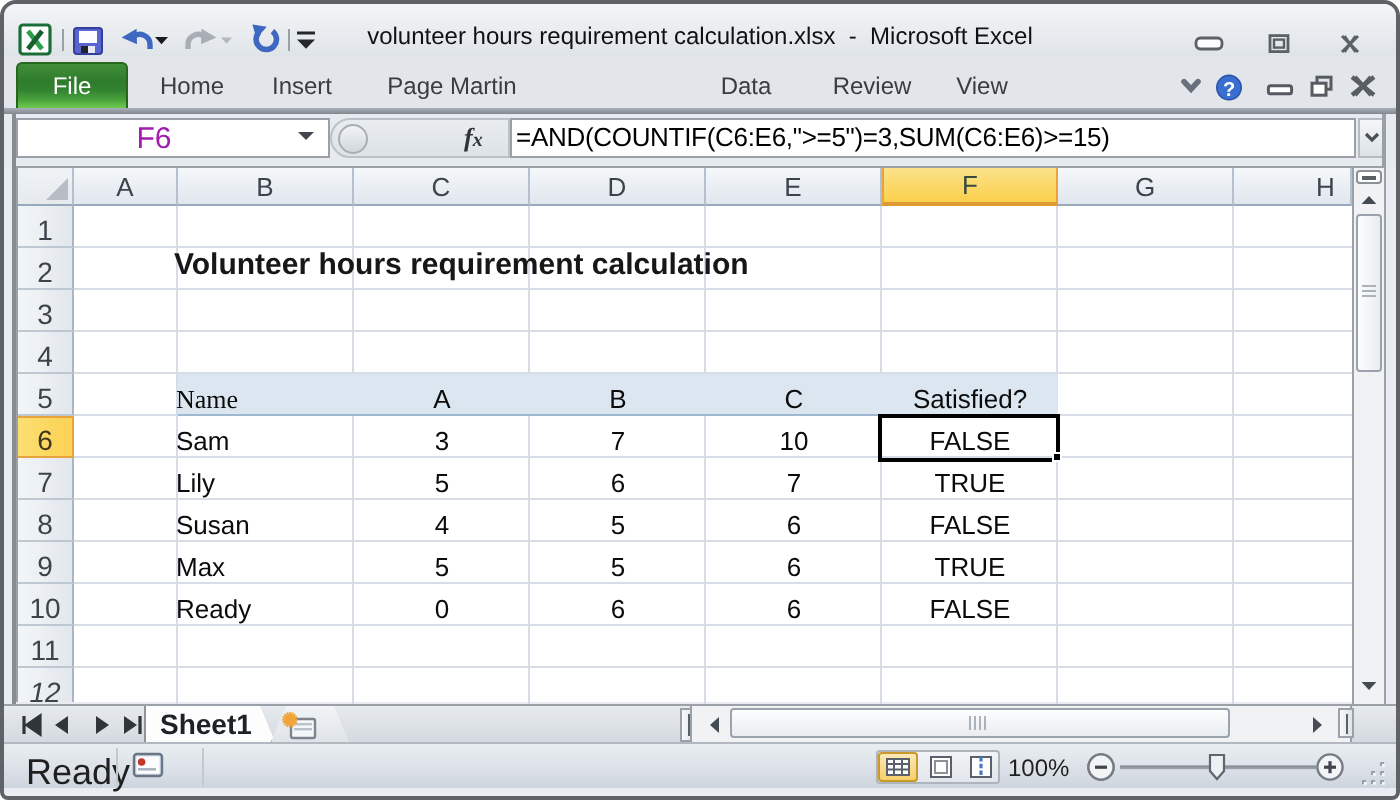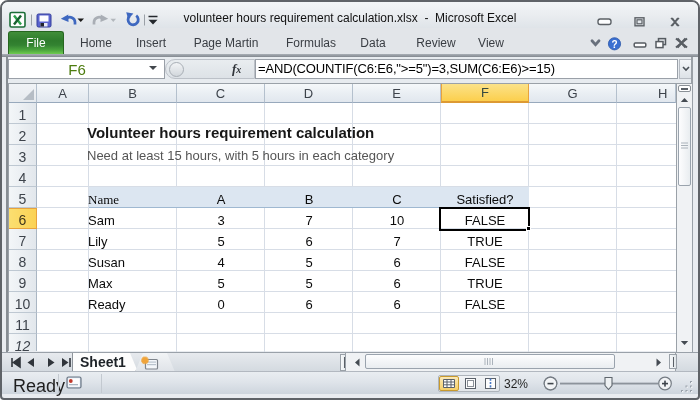--- a/index.html
+++ b/index.html
@@ -16,21 +16,21 @@
   #tabrow{left:0;top:26px;width:696px;height:26px;background:#e2e5e9;}
   #graybar{left:0;top:52px;width:696px;height:3px;background:linear-gradient(180deg,#a9afb6,#82888f);}
   .tab{position:absolute;top:4px;height:22px;font-size:12px;color:#393d43;line-height:22px;text-align:center;}
   #filetab{position:absolute;left:6px;top:3px;width:56px;height:23px;border-radius:3px 3px 0 0;
      background:linear-gradient(180deg,#418e39 0%,#2e7c2c 40%,#338331 60%,#4aa43d 82%,#6ecb50 100%);
      border:1px solid #26661f;border-bottom:none;
      color:#fff;font-size:12px;text-align:center;line-height:22px;}
   
   #fbar{left:0;top:55px;width:696px;height:27px;background:#e7ebef;}
   #namebox{position:absolute;left:6px;top:1.5px;width:157px;height:20px;background:#fff;
-     border:1px solid #9aa0a8;color:#4d7c0f;}
+     border:1px solid #9aa0a8;color:#a21caf;}
   #nbarrow{position:absolute;left:147px;top:9px;width:0;height:0;border:4px solid transparent;border-top-color:#42474d;}
   #fxcap{position:absolute;left:163px;top:1.5px;width:90px;height:20px;background:linear-gradient(180deg,#e9edf0,#dde2e7);
      border:1px solid #bcc1c8;border-radius:10px 0 0 10px;}
   #fxcirc{position:absolute;left:167px;top:4.5px;width:15px;height:15px;border-radius:50%;
      background:linear-gradient(180deg,#f2f4f6,#d2d7dc);border:1px solid #a8aeb5;}
   #fxtext{position:absolute;left:230px;top:4px;font-size:13px;font-style:italic;color:#30343a;font-family:"Liberation Serif",serif;font-weight:bold;}
   #fmlbox{position:absolute;left:253px;top:1.5px;width:423px;height:20px;background:#fff;
      border:1px solid #9aa0a8;font-size:13px;color:#000;line-height:18px;padding-left:2px;letter-spacing:-0.15px;}
   #fexp{position:absolute;left:677px;top:1.5px;width:14px;height:20px;background:linear-gradient(180deg,#f4f6f8,#dde2e7);
      border:1px solid #b6bbc2;}
@@ -89,21 +89,20 @@
       <rect x="43" y="2.8" width="5" height="4" fill="none" stroke="#5c6166" stroke-width="1.2"></rect>
       <path d="M77 1 L85 9 M85 1 L77 9" stroke="#5c6166" stroke-width="1.5"></path>
       <path d="M78.2 1 L83.8 9 M83.8 1 L78.2 9" stroke="#5c6166" stroke-width="1.5"></path>
     </svg>
   </div>
   <div class="abs" id="tabrow">
     <div id="filetab">File</div>
     <div class="tab" style="left:69px;width:50px;">Home</div>
     <div class="tab" style="left:125px;width:48px;">Insert</div>
     <div class="tab" style="left:179px;width:90px;">Page Martin</div>
-    <div class="tab" style="left:275px;width:68px;">Formulas</div>
     <div class="tab" style="left:349px;width:44px;">Data</div>
     <div class="tab" style="left:403px;width:62px;">Review</div>
     <div class="tab" style="left:467px;width:44px;">View</div>
     <svg class="abs" style="left:583px;top:9px;" width="110" height="15" viewBox="0 0 110 15">
       <path d="M7 3.8 L10.5 7.6 L14 3.8" fill="none" stroke="#68707c" stroke-width="2.8" stroke-linecap="round"></path>
       <circle cx="29.5" cy="6.8" r="6.1" fill="#3a6fd1" stroke="#2a55a8" stroke-width="0.8"></circle>
       <text x="29.5" y="11" text-anchor="middle" font-family="Liberation Sans,sans-serif" font-size="10" font-weight="bold" fill="#fff">?</text>
       <rect x="49.2" y="5.9" width="11.6" height="4" rx="1.2" fill="#fdfdfe" stroke="#565b61" stroke-width="1.5"></rect>
       <rect x="73.5" y="1.6" width="7" height="6" fill="none" stroke="#565b61" stroke-width="1.5"></rect>
       <rect x="71" y="4.6" width="7" height="6" fill="#fdfdfe" stroke="#565b61" stroke-width="1.5"></rect>
@@ -161,21 +160,20 @@
     <div class="vline" style="left:431px;height:251px;"></div>
     <div class="vline" style="left:519px;height:251px;"></div>
     <div class="vline" style="left:607px;height:251px;"></div>
 
     <div class="abs" style="left:28px;top:19px;width:639px;height:251px;
       background-image:repeating-linear-gradient(180deg,transparent 0px,transparent 20px,#d7dde6 20px,#d7dde6 21px);"></div>
 
     <div class="abs" style="left:80px;top:103px;width:440px;height:21px;background:#dce6f1;border-bottom:1px solid #9fb8d1;"></div>
 
     <div class="cell" style="left:78px;top:36px;font-weight:bold;font-size:15px;color:#171717;">Volunteer hours requirement calculation</div>
-    <div class="cell" style="left:78px;top:59px;font-size:13px;color:#555555;">Need at least 15 hours, with 5 hours in each category</div>
     <div class="cell" style="left:79px;top:103px;font-family:Liberation Serif, serif;">Name</div>
     <div class="cell ctr" style="left:168px;top:103px;width:88px;">A</div>
     <div class="cell ctr" style="left:256px;top:103px;width:88px;">B</div>
     <div class="cell ctr" style="left:344px;top:103px;width:88px;">C</div>
     <div class="cell ctr" style="left:432px;top:103px;width:88px;">Satisfied?</div>
     <div class="cell" style="left:79px;top:124px;">Sam</div>
     <div class="cell ctr" style="left:168px;top:124px;width:88px;">3</div>
     <div class="cell ctr" style="left:256px;top:124px;width:88px;">7</div>
     <div class="cell ctr" style="left:344px;top:124px;width:88px;">10</div>
     <div class="cell ctr" style="left:432px;top:124px;width:88px;">FALSE</div>
@@ -272,21 +270,21 @@
       <path d="M0.5 0.5 h11 v8 h-11 z M0.5 3 h11 M0.5 5.8 h11 M4 0.5 v8 M8 0.5 v8" fill="#fdfdfd" stroke="#5a616a" stroke-width="1"></path>
     </svg>
     <svg class="abs" style="left:462px;top:6px;" width="13" height="12">
       <rect x="1.5" y="0.5" width="10" height="10" fill="#fdfdfd" stroke="#5a616a" stroke-width="1"></rect>
       <rect x="3.5" y="2.5" width="6" height="6" fill="none" stroke="#8a9097" stroke-width="1"></rect>
     </svg>
     <svg class="abs" style="left:482px;top:6px;" width="13" height="12">
       <rect x="1.5" y="0.5" width="10" height="10" fill="#fdfdfd" stroke="#5a616a" stroke-width="1"></rect>
       <path d="M6.5 0.5 v10" stroke="#4a79c4" stroke-width="1.6" stroke-dasharray="2.2 1.2"></path>
     </svg>
-    <div class="abs" style="left:502px;top:5px;width:40px;font-size:12px;color:#1f1f1f;">32%</div>
+    <div class="abs" style="left:502px;top:5px;width:40px;font-size:12px;color:#1f1f1f;">100%</div>
 
     <svg class="abs" style="left:541px;top:4px;" width="132" height="15" viewBox="0 0 132 15">
       <circle cx="7.5" cy="7.5" r="6.3" fill="linear-gradient(#fff,#ddd)" stroke="#757c84" stroke-width="1.2" fill-opacity="0"></circle>
       <circle cx="7.5" cy="7.5" r="6.3" fill="#f2f4f6" stroke="#757c84" stroke-width="1.2"></circle>
       <rect x="4.5" y="6.8" width="6" height="1.6" fill="#3f454c"></rect>
       <rect x="17" y="6.8" width="98" height="1.8" fill="#9aa1a9"></rect>
       <rect x="17" y="6.8" width="98" height="0.9" fill="#878e96"></rect>
       <path d="M62 1.5 h7 v8 l-3.5 4 l-3.5 -4 z" fill="#eef1f3" stroke="#5f666d" stroke-width="1.1"></path>
       <circle cx="122" cy="7.5" r="6.3" fill="#f2f4f6" stroke="#757c84" stroke-width="1.2"></circle>
       <rect x="119" y="6.8" width="6" height="1.6" fill="#3f454c"></rect>

